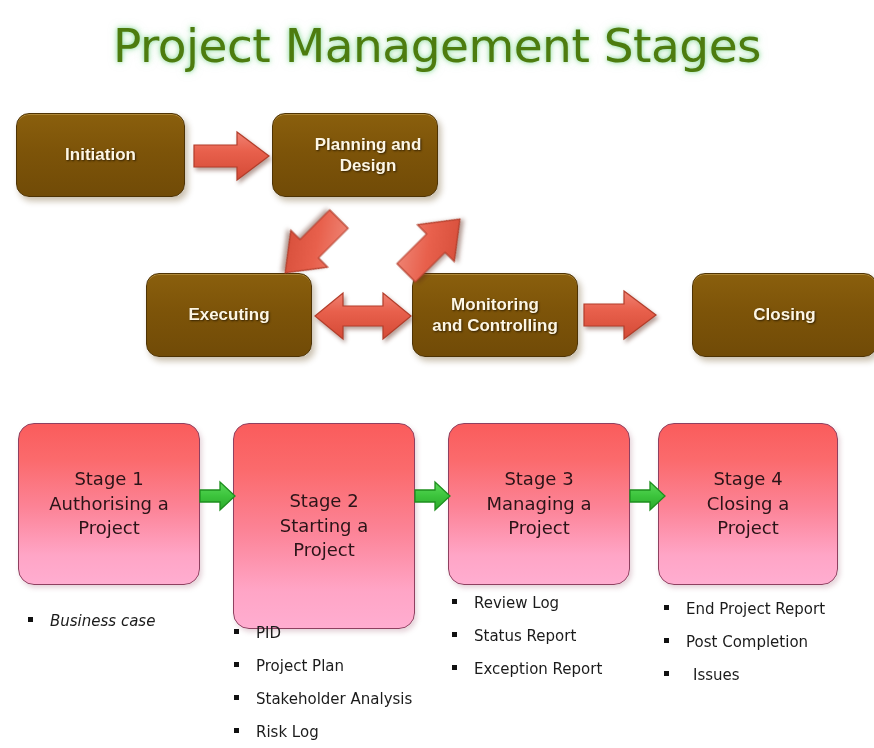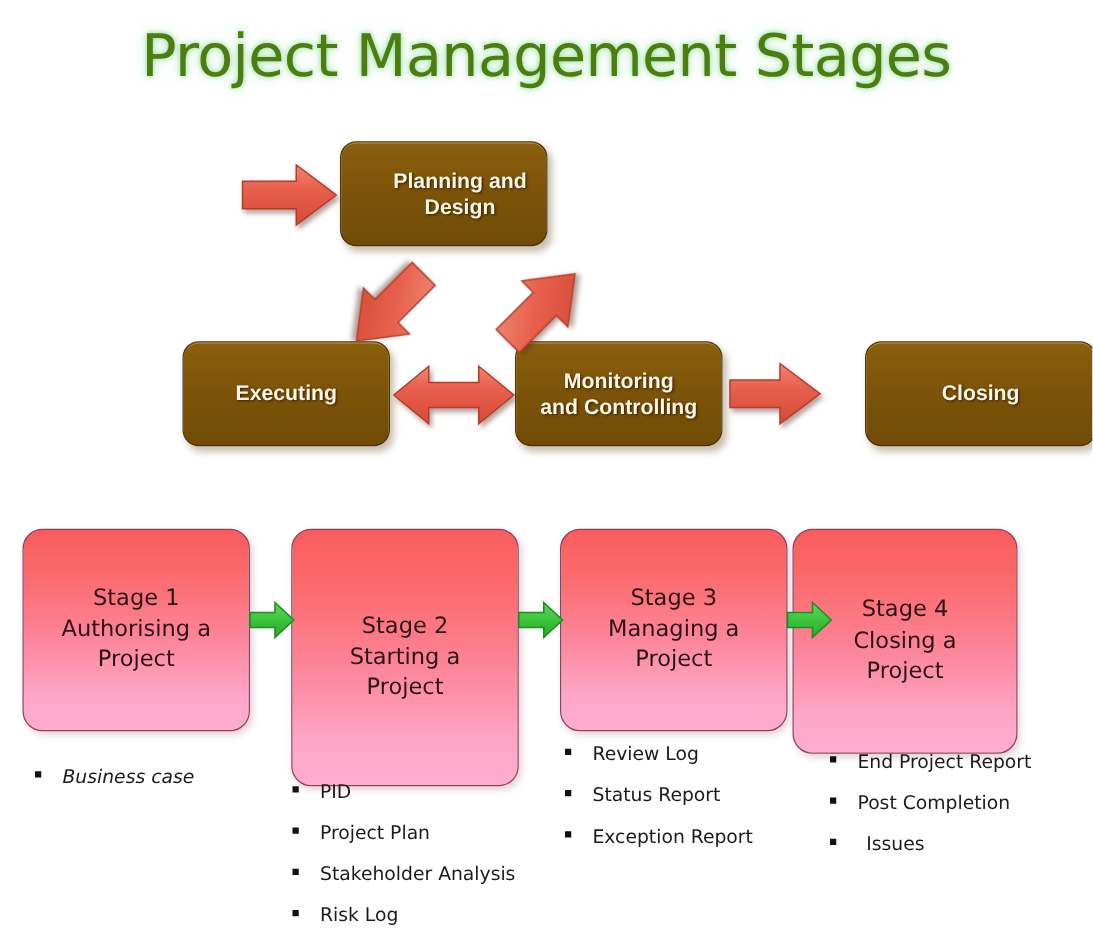--- a/index.html
+++ b/index.html
@@ -108,20 +108,23 @@
   .bullet-text { display: inline-block; }
   .indent .bullet-marker { margin-right: 24px; }
 </style>
 </head>
 <body>
 
 <div id="canvas">
 
   <div id="title">Project Management Stages</div>
 
+  <div class="brown-box" style="left:16px; top:113px; width:169px; height:84px;">
+    <span>Initiation</span>
+  </div>
 
   <div class="brown-box" style="left:272px; top:113px; width:166px; height:84px;padding-left:34px;">
     <span>
       <span>Planning and</span><br>
       <span>Design</span>
     </span>
   </div>
 
   <div class="brown-box" style="left:146px; top:273px; width:166px; height:84px;">
     <span>Executing</span>
@@ -209,21 +212,21 @@
   </div>
 
   <div class="pink-box" style="left:448px; top:423px; width:182px; height:162px;">
     <span>
       <span>Stage 3</span><br>
       <span>Managing  a</span><br>
       <span>Project</span>
     </span>
   </div>
 
-  <div class="pink-box" style="left:634px; top:423px; width:180px; height:180px;">
+  <div class="pink-box" style="left:658px; top:423px; width:180px; height:162px;">
     <span>
       <span>Stage  4</span><br>
       <span>Closing  a</span><br>
       <span>Project</span>
     </span>
   </div>
 
   <div class="arrow" style="left:199px; top:479px; width:38px; height:34px;">
     <svg width="38" height="34" viewBox="0 0 38 34">
       <polygon points="1,11 21,11 21,3 36,17 21,31 21,23 1,23" fill="url(#greenGrad)" stroke="#1e8f1e" stroke-width="1.3"></polygon>

